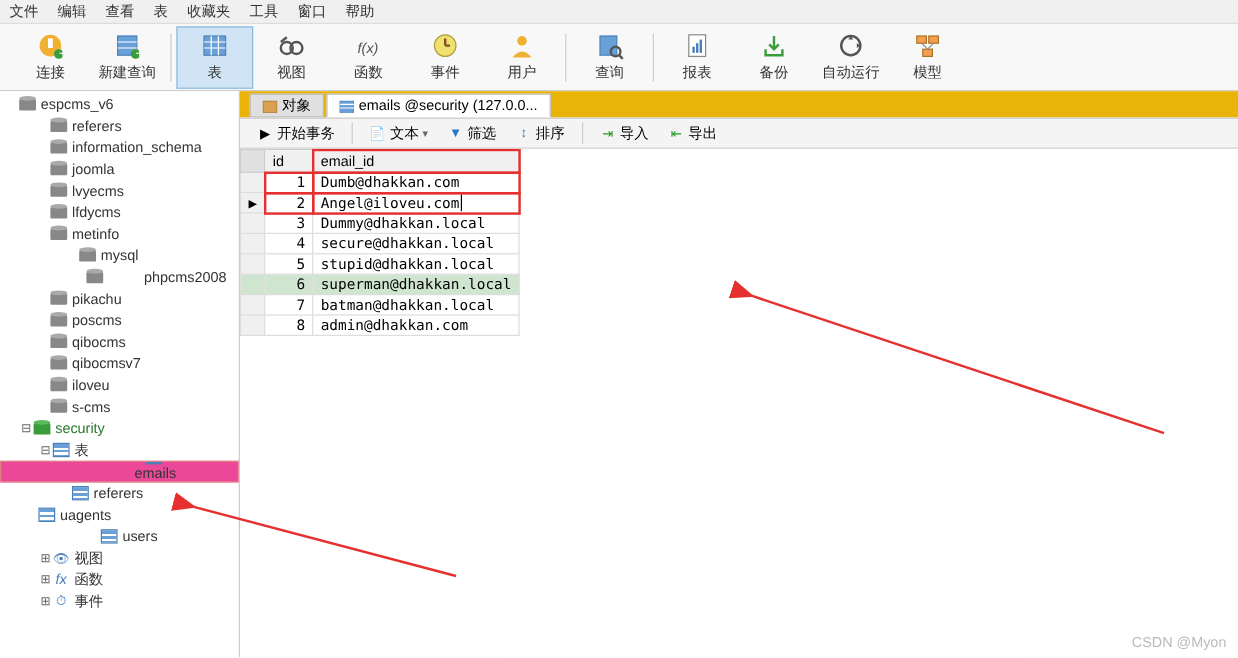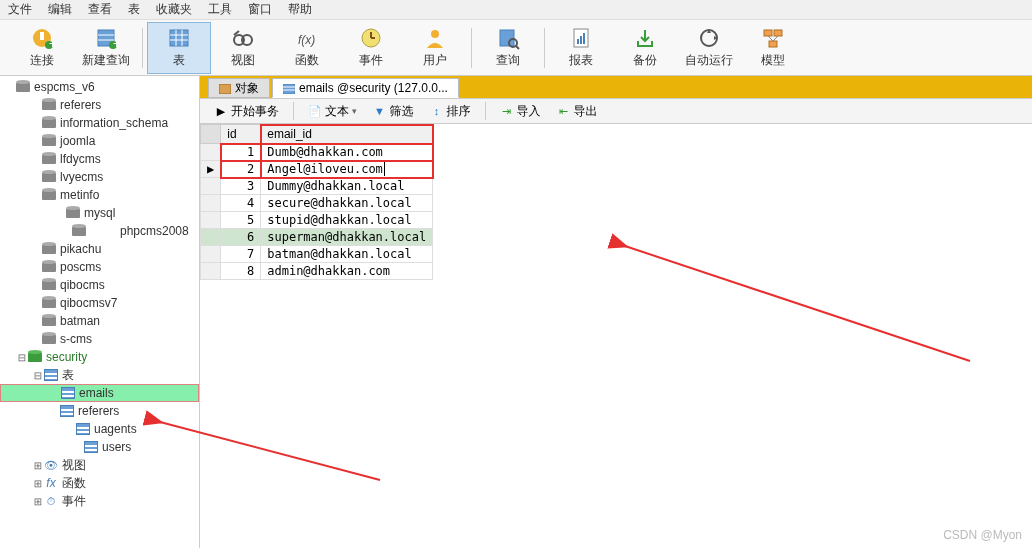--- a/index.html
+++ b/index.html
@@ -11,21 +11,21 @@
 .toolbar { height: 56px; background: #f8f8f8; display: flex; align-items: center; padding-left: 10px; gap: 0; border-bottom: 1px solid #ccc; }
 .tool { display: flex; flex-direction: column; align-items: center; width: 64px; height: 52px; justify-content: center; cursor: pointer; }
 .tool.active { background: #d0e4f5; border: 1px solid #8cb8dc; }
 .tool .ico { width: 24px; height: 24px; display: flex; align-items: center; justify-content: center; }
 .tool .lbl { font-size: 12px; color: #333; margin-top: 2px; }
 
 .main { display: flex; height: calc(100% - 76px); }
 
 .tree { width: 200px; border-right: 1px solid #ccc; overflow: auto; background: #fff; padding-top: 2px; }
 .tree-row { display: flex; align-items: center; height: 18px; padding-left: 4px; cursor: pointer; white-space: nowrap; }
-.tree-row.selected { background: #86efac; border: 1px solid #e08080; height: 18px; }
+.tree-row.selected { background: #ec4899; border: 1px solid #e08080; height: 18px; flex-direction: column; }
 .exp { width: 12px; text-align: center; color: #666; font-size: 10px; }
 .db-ico { width: 14px; height: 10px; background: #888; border-radius: 2px 2px 1px 1px; margin-right: 4px; position: relative; }
 .db-ico::before { content: ''; position: absolute; top: -2px; left: 0; width: 14px; height: 4px; background: #aaa; border-radius: 50%; }
 .db-ico.green { background: #3a9c3a; }
 .db-ico.green::before { background: #5abb5a; }
 .tbl-ico { width: 14px; height: 12px; background: linear-gradient(to bottom, #6aa0d8 0 3px, #fff 3px 5px, #6aa0d8 5px 7px, #fff 7px 9px, #6aa0d8 9px); border: 1px solid #4a80b8; margin-right: 4px; }
 .grp-ico { width: 14px; height: 12px; margin-right: 4px; display: flex; align-items: center; justify-content: center; color: #4a80b8; font-size: 11px; }
 .txt { color: #333; }
 
 .content { flex: 1; display: flex; flex-direction: column; background: #f0f0f0; position: relative; }
@@ -218,30 +218,30 @@
         <span class="txt">information_schema</span>
       </div>
       <div class="tree-row" style="padding-left: 30px;">
         <span class="exp"></span>
         <span class="db-ico"></span>
         <span class="txt">joomla</span>
       </div>
       <div class="tree-row" style="padding-left: 30px;">
         <span class="exp"></span>
         <span class="db-ico"></span>
+        <span class="txt">lvyecms</span>
+      </div>
+      <div class="tree-row" style="padding-left: 30px;">
+        <span class="exp"></span>
+        <span class="db-ico"></span>
         <span class="txt">lfdycms</span>
       </div>
       <div class="tree-row" style="padding-left: 30px;">
         <span class="exp"></span>
         <span class="db-ico"></span>
-        <span class="txt">lvyecms</span>
-      </div>
-      <div class="tree-row" style="padding-left: 30px;">
-        <span class="exp"></span>
-        <span class="db-ico"></span>
         <span class="txt">metinfo</span>
       </div>
       <div class="tree-row" style="padding-left: 30px; margin-left: 24px;">
         <span class="exp"></span>
         <span class="db-ico"></span>
         <span class="txt">mysql</span>
       </div>
       <div class="tree-row" style="padding-left: 30px; gap: 30px;">
         <span class="exp"></span>
         <span class="db-ico"></span>
@@ -263,21 +263,21 @@
         <span class="txt">qibocms</span>
       </div>
       <div class="tree-row" style="padding-left: 30px;">
         <span class="exp"></span>
         <span class="db-ico"></span>
         <span class="txt">qibocmsv7</span>
       </div>
       <div class="tree-row" style="padding-left: 30px;">
         <span class="exp"></span>
         <span class="db-ico"></span>
-        <span class="txt">batman</span>
+        <span class="txt">iloveu</span>
       </div>
       <div class="tree-row" style="padding-left: 30px;">
         <span class="exp"></span>
         <span class="db-ico"></span>
         <span class="txt">s-cms</span>
       </div>
       <div class="tree-row" style="padding-left: 16px;">
         <span class="exp">⊟</span>
         <span class="db-ico green"></span>
         <span class="txt" style="color:#2a7a2a">security</span>
@@ -288,21 +288,21 @@
         <span class="txt">表</span>
       </div>
       <div class="tree-row selected" style="padding-left: 60px;">
         <span class="tbl-ico"></span>
         <span class="txt">emails</span>
       </div>
       <div class="tree-row" style="padding-left: 60px;">
         <span class="tbl-ico"></span>
         <span class="txt">referers</span>
       </div>
-      <div class="tree-row" style="padding-left: 76px;">
+      <div class="tree-row" style="padding-left: 32px;">
         <span class="tbl-ico"></span>
         <span class="txt">uagents</span>
       </div>
       <div class="tree-row" style="padding-left: 84px;">
         <span class="tbl-ico"></span>
         <span class="txt">users</span>
       </div>
       <div class="tree-row" style="padding-left: 32px;">
         <span class="exp">⊞</span>
         <span class="grp-ico">👁</span>

